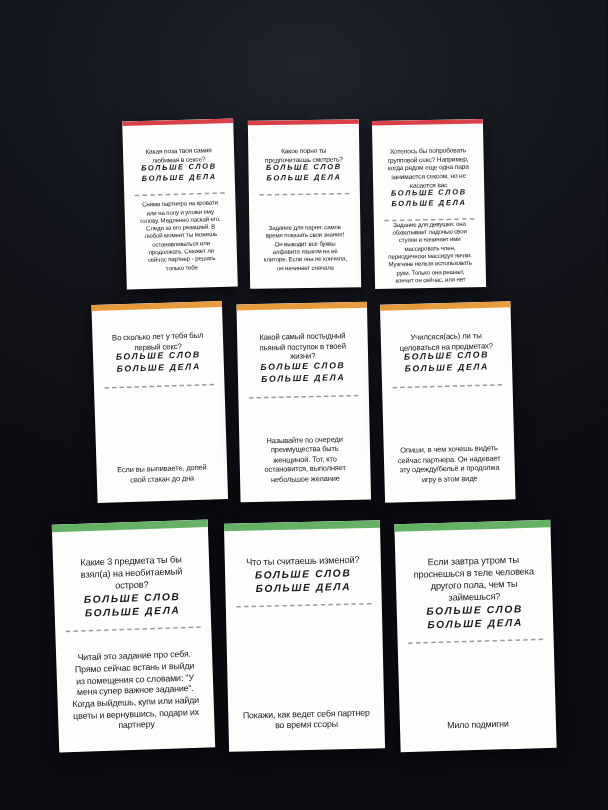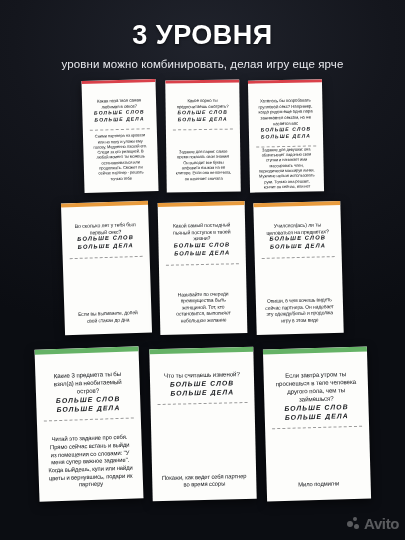--- a/index.html
+++ b/index.html
@@ -109,24 +109,20 @@
   .wm-dots i:nth-child(1){ width:6px;height:6px; left:0;   top:4px; }
   .wm-dots i:nth-child(2){ width:4px;height:4px; left:6px; top:0; }
   .wm-dots i:nth-child(3){ width:5px;height:5px; left:7px; top:7px; }
   .wm-text { font-size:15px; font-weight:bold; color:#fff; letter-spacing:-0.4px; }
 </style>
 </head>
 <body>
 
 <div id="root">
 
-  <div class="header">
-    <div class="title">3 УРОВНЯ</div>
-    <div class="subtitle">уровни можно комбинировать, делая игру еще ярче</div>
-  </div>
 
   <div class="rows">
 
     <div class="row row1">
       <div class="card">
         <div class="accent" style="background:#d9414a"></div>
         <div class="q">Какая поза твоя самая любимая в сексе?</div>
         <div class="brand">
           <div>БОЛЬШЕ  СЛОВ</div>
           <div>БОЛЬШЕ  ДЕЛА</div>
@@ -235,22 +231,14 @@
         </div>
         <div class="divider"></div>
         <div class="lower">
           <div class="a">Мило подмигни</div>
         </div>
       </div>
     </div>
 
   </div>
 
-  <div class="watermark">
-    <span class="wm-dots">
-        <i></i>
-        <i></i>
-        <i></i>
-      </span>
-    <span class="wm-text">Avito</span>
-  </div>
 
 </div>
 
 </body></html>

